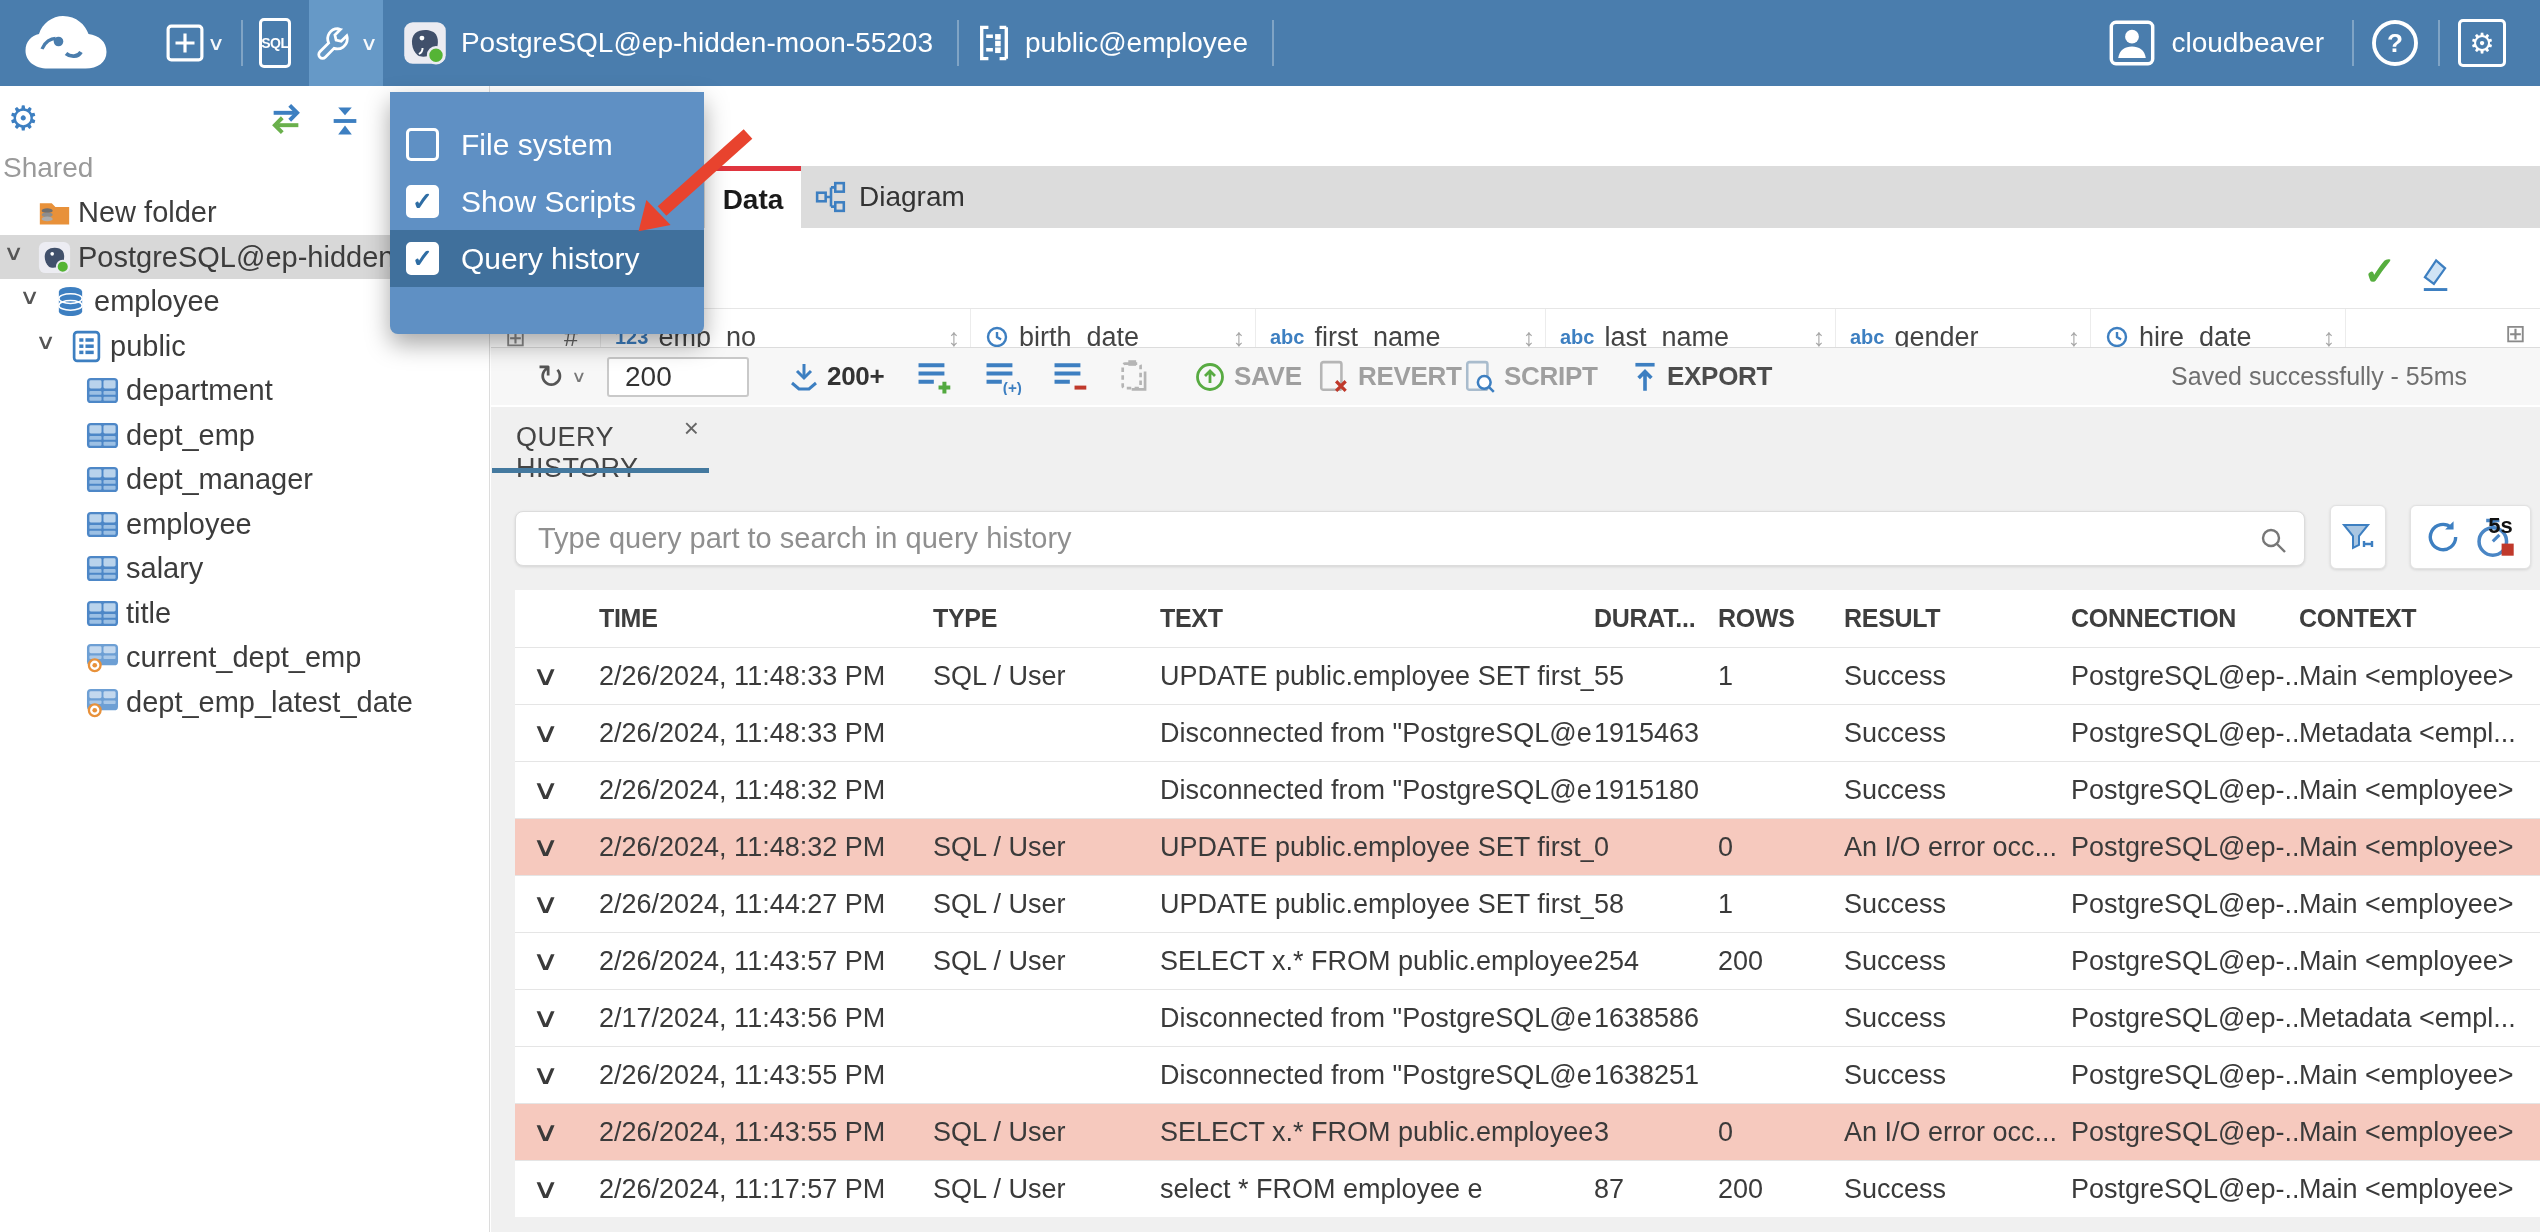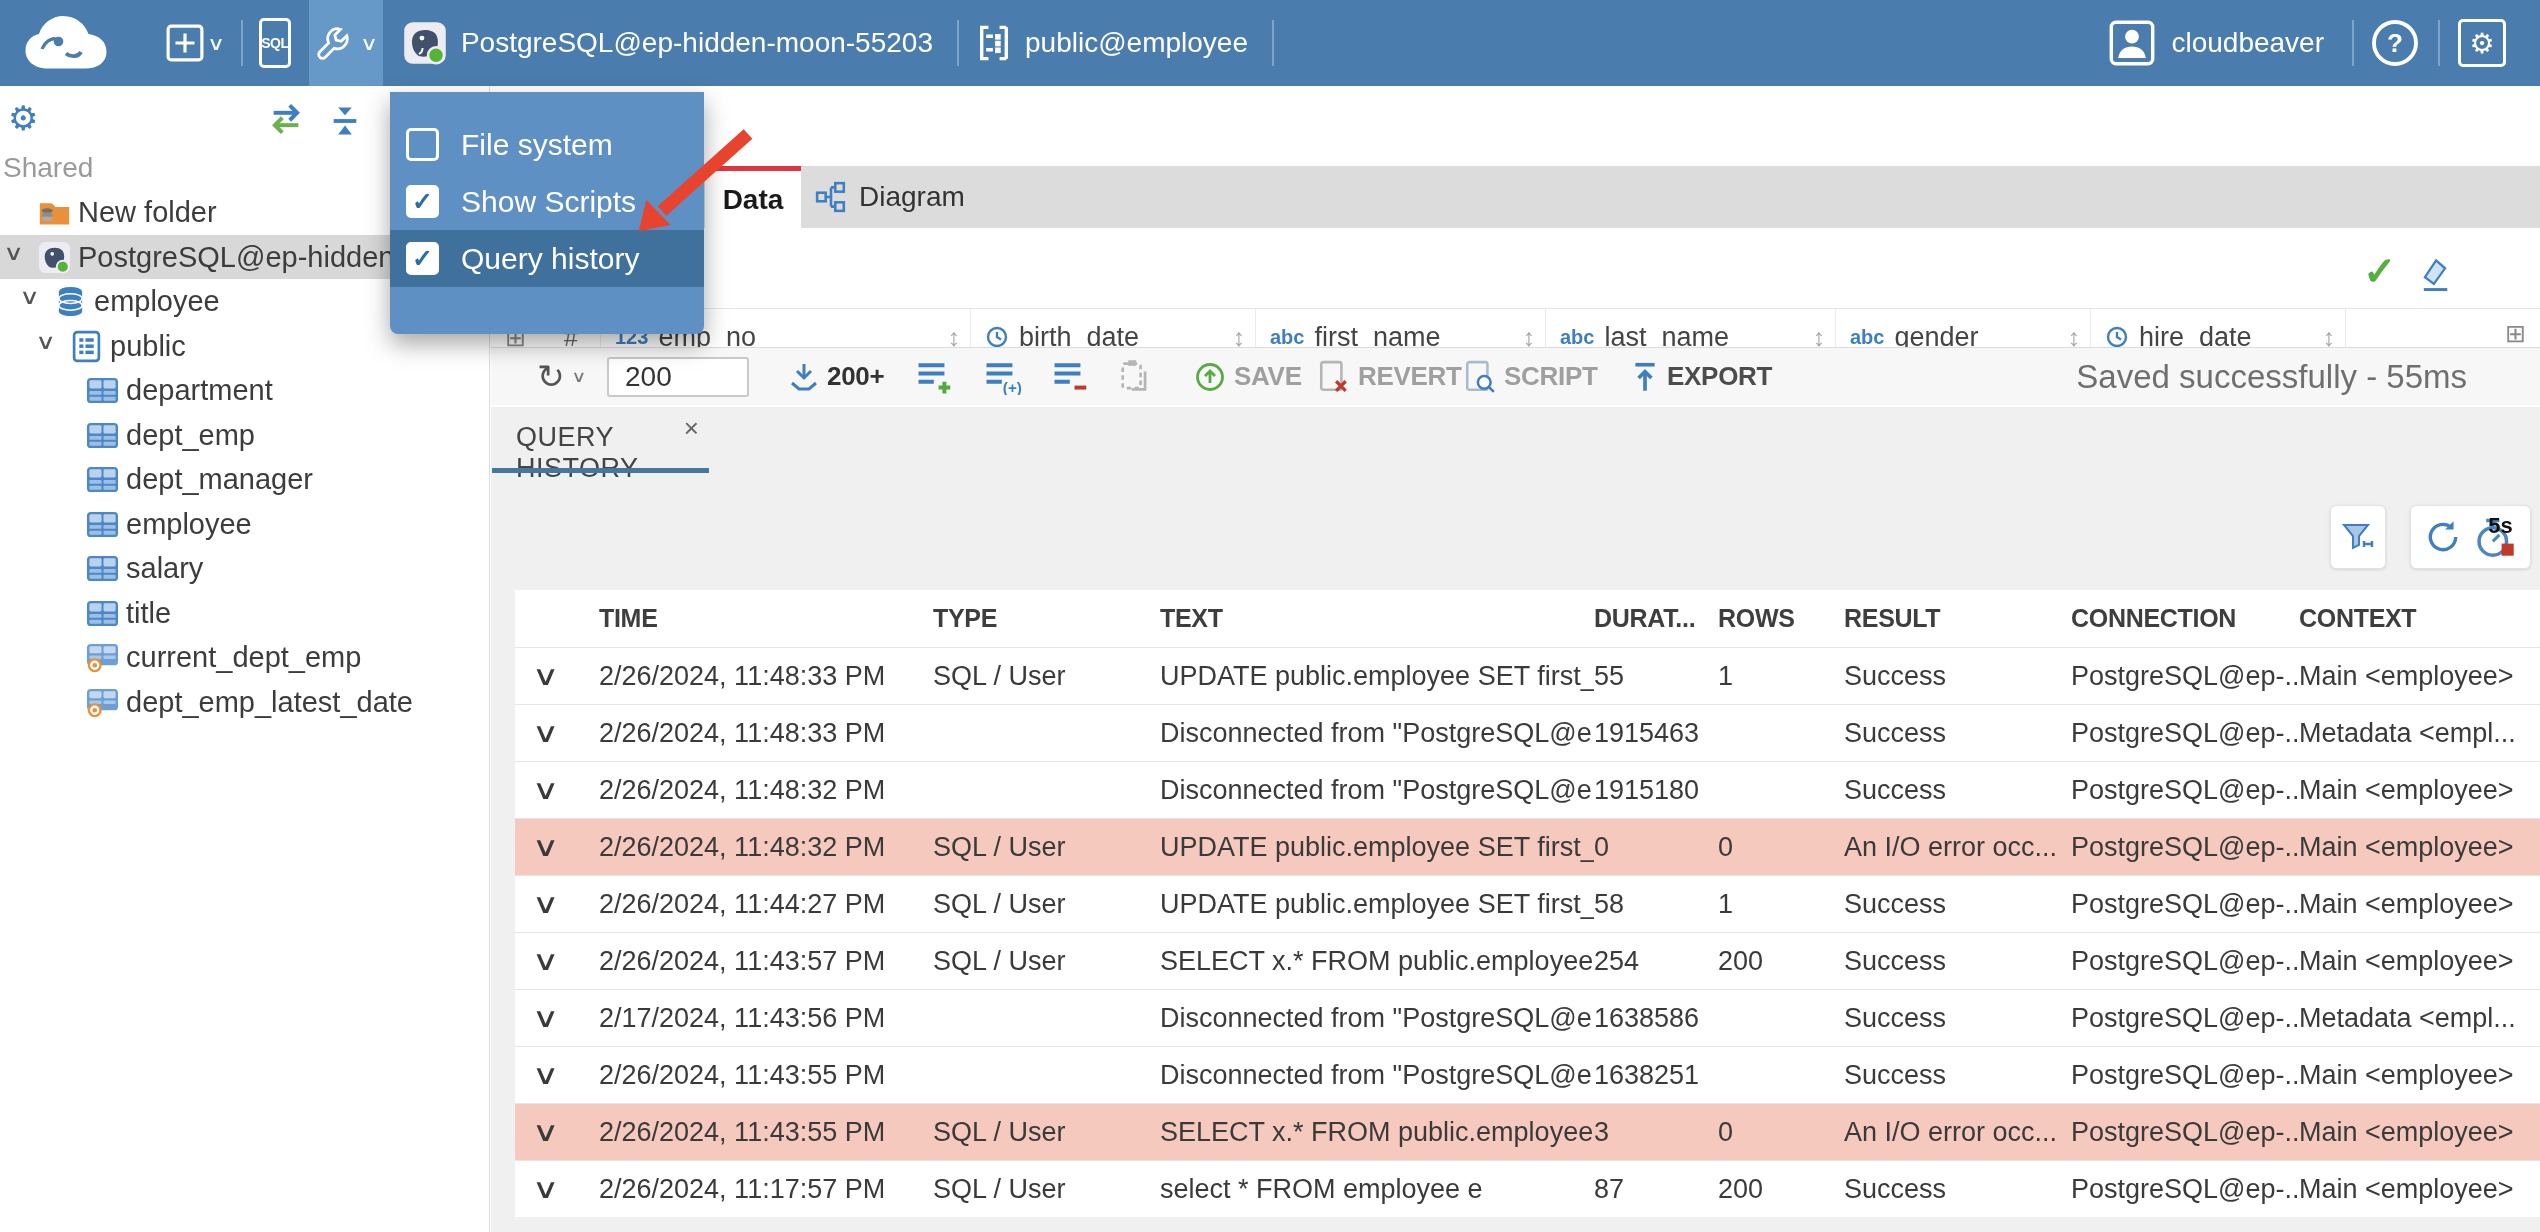--- a/index.html
+++ b/index.html
@@ -72,21 +72,21 @@
     background:#f7f7f7; border-top:1px solid #dcdcdc; }
   .titem { position:absolute; top:0; height:57px; display:flex; align-items:center; gap:8px; }
   .trefresh { left:46px; font-size:33px; color:#555; }
   .tchev2 { font-size:16px; color:#777; transform:scaleX(1.3); }
   .rowlimit { position:absolute; left:116px; top:9px; width:142px; height:40px;
     border:2px solid #c9c9c9; border-radius:3px; font-size:28px; color:#333;
     padding-left:16px; outline:none; font-family:inherit; }
   .tlbl { font-size:26px; font-weight:700; letter-spacing:-0.3px; color:#9f9f9f; }
   .tlbl.dark { color:#4c4c4c; } .tlbl.num { color:#333; }
   .tstatus { position:absolute; right:73px; top:0; height:57px; display:flex;
-    align-items:center; font-size:33px; color:#6f6f6f; }
+    align-items:center; font-size:25px; color:#6f6f6f; }
 
   
   .qh-panel { position:absolute; left:0; right:0; top:321px; bottom:0; background:#f0f0f0; }
   .qh-tab { position:absolute; left:1px; top:0; width:217px; height:66px; }
   .qh-tab-label { position:absolute; left:24px; top:15px; font-size:27px;
     letter-spacing:.5px; color:#444; }
   .qh-tab-close { position:absolute; right:10px; top:6px; font-size:26px; color:#666; }
   .qh-underline { position:absolute; left:0; bottom:0; width:217px; height:5px; background:#44799f; }
 
   .qh-search { position:absolute; left:24px; top:104px; width:1790px; height:55px;
@@ -561,20 +561,29 @@
     <span class="tstatus">Saved successfully - 55ms</span>
   </div>
 
   <div class="qh-panel">
     <div class="qh-tab">
       <span class="qh-tab-label">QUERY HISTORY</span>
       <span class="qh-tab-close">×</span>
       <span class="qh-underline"></span>
     </div>
 
+    <div class="qh-search">
+      <input placeholder="Type query part to search in query history" style="">
+      <span class="i mag">
+          <svg width="30" height="30" viewBox="0 0 30 30">
+            <circle cx="13" cy="13" r="8" fill="none" stroke="#777" stroke-width="2.4"></circle>
+            <path d="M19 19l8 8" stroke="#777" stroke-width="2.4"></path>
+          </svg>
+        </span>
+    </div>
     <div class="qh-filter-btn">
       <span class="i">
           <svg width="34" height="30" viewBox="0 0 34 30">
             <path d="M3 3h24l-9 11v9l-6 3V14z" fill="#a9c6e2" stroke="#3d7fc1" stroke-width="2"></path>
             <path d="M23 22h8M23 19v6M31 19v6" stroke="#3d7fc1" stroke-width="2.4"></path>
           </svg>
         </span>
     </div>
     <div class="qh-group">
       <span class="i">

